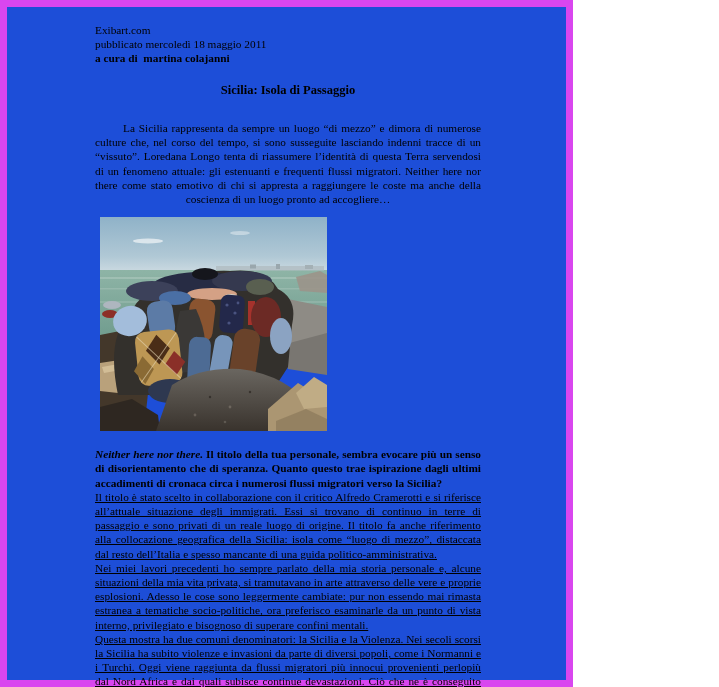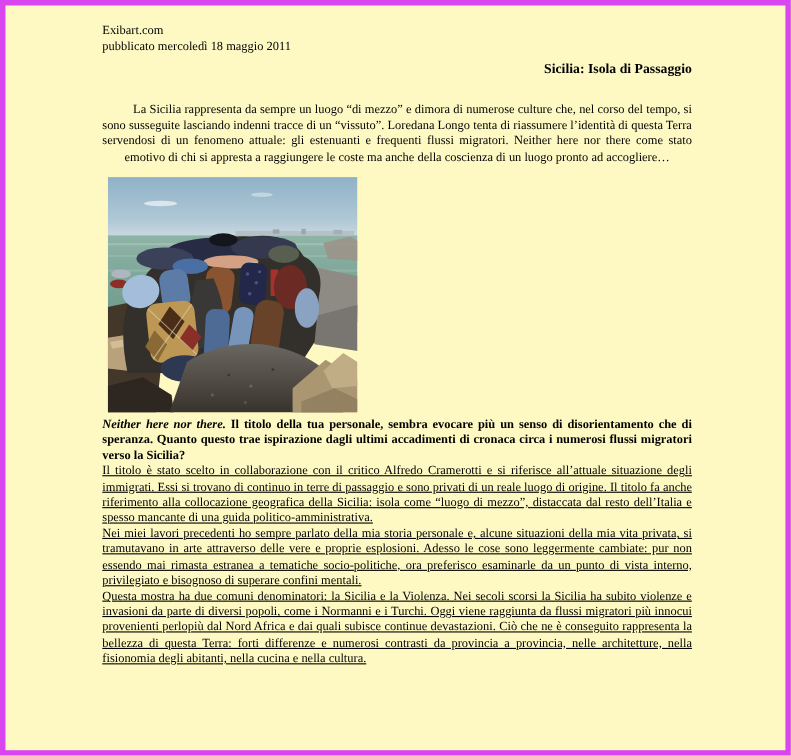--- a/index.html
+++ b/index.html
@@ -1,58 +1,59 @@
 <!DOCTYPE html>
 <html><head>
 <meta charset="utf-8">
 <style>
   * { margin: 0; padding: 0; box-sizing: border-box; }
   html, body { width: 719px; height: 687px; overflow: hidden; background: #ffffff; }
   body { font-family: "Liberation Serif", "DejaVu Serif", serif; color: #000; }
   .page {
     position: relative;
-    width: 719px; height: 687px;
-    background: #fef9c3;
-    border: 5px solid #d946ef;
+    width: 573px; height: 687px;
+    background: #1d4ed8;
+    border: 7px solid #d946ef;
     padding: 16px 85px 0 88px;
   }
   .hdr { font-size: 11.3px; line-height: 14px; white-space: pre-wrap; }
   .hdr.bold { font-weight: bold; }
   .title {
-    margin-top: 6px;
-    font-size: 12.5px; font-weight: bold; text-align: right; line-height: 14px;
+    margin-top: 18px;
+    font-size: 12.5px; font-weight: bold; text-align: center; line-height: 14px;
   }
   .intro {
     margin-top: 24px;
     font-size: 11.3px; line-height: 14.2px;
     text-align: justify; text-align-last: center;
     text-indent: 28px;
   }
   figure.photo {
     margin: 11px 0 0 5px;
     width: 227px; height: 214px;
     line-height: 0;
   }
   figure.photo svg { display: block; }
   .qa { font-size: 11.3px; line-height: 14.2px; }
   .question { font-weight: bold; text-align: justify; }
   .question .lead { font-style: italic; }
   .answer { text-align: justify; text-decoration: underline; }
-  .q1 { margin-top: 4px; }
+  .q1 { margin-top: 16px; }
   .q2 { margin-top: 9px; }
   .q3 { margin-top: 5px; }
 </style>
 </head>
 <body>
 
 <div class="page">
 
   <div>
     <div class="hdr">Exibart.com</div>
     <div class="hdr">pubblicato mercoledì 18 maggio 2011</div>
+    <div class="hdr bold">a cura di  martina colajanni</div>
   </div>
 
   <h1 class="title">Sicilia: Isola di Passaggio</h1>
 
   <p class="intro">La Sicilia rappresenta da sempre un luogo “di mezzo” e dimora di numerose culture che, nel corso del tempo, si sono susseguite lasciando indenni tracce di un “vissuto”. Loredana Longo tenta di riassumere l’identità di questa Terra servendosi di un fenomeno attuale: gli estenuanti e frequenti flussi migratori. Neither here nor there come stato emotivo di chi si appresta a raggiungere le coste ma anche della coscienza di un luogo pronto ad accogliere…</p>
 
   <figure class="photo">
     <svg width="227" height="214" viewBox="0 0 227 214" aria-hidden="true">
       <defs>
         <linearGradient id="gSky" x1="0" y1="0" x2="0" y2="1">

